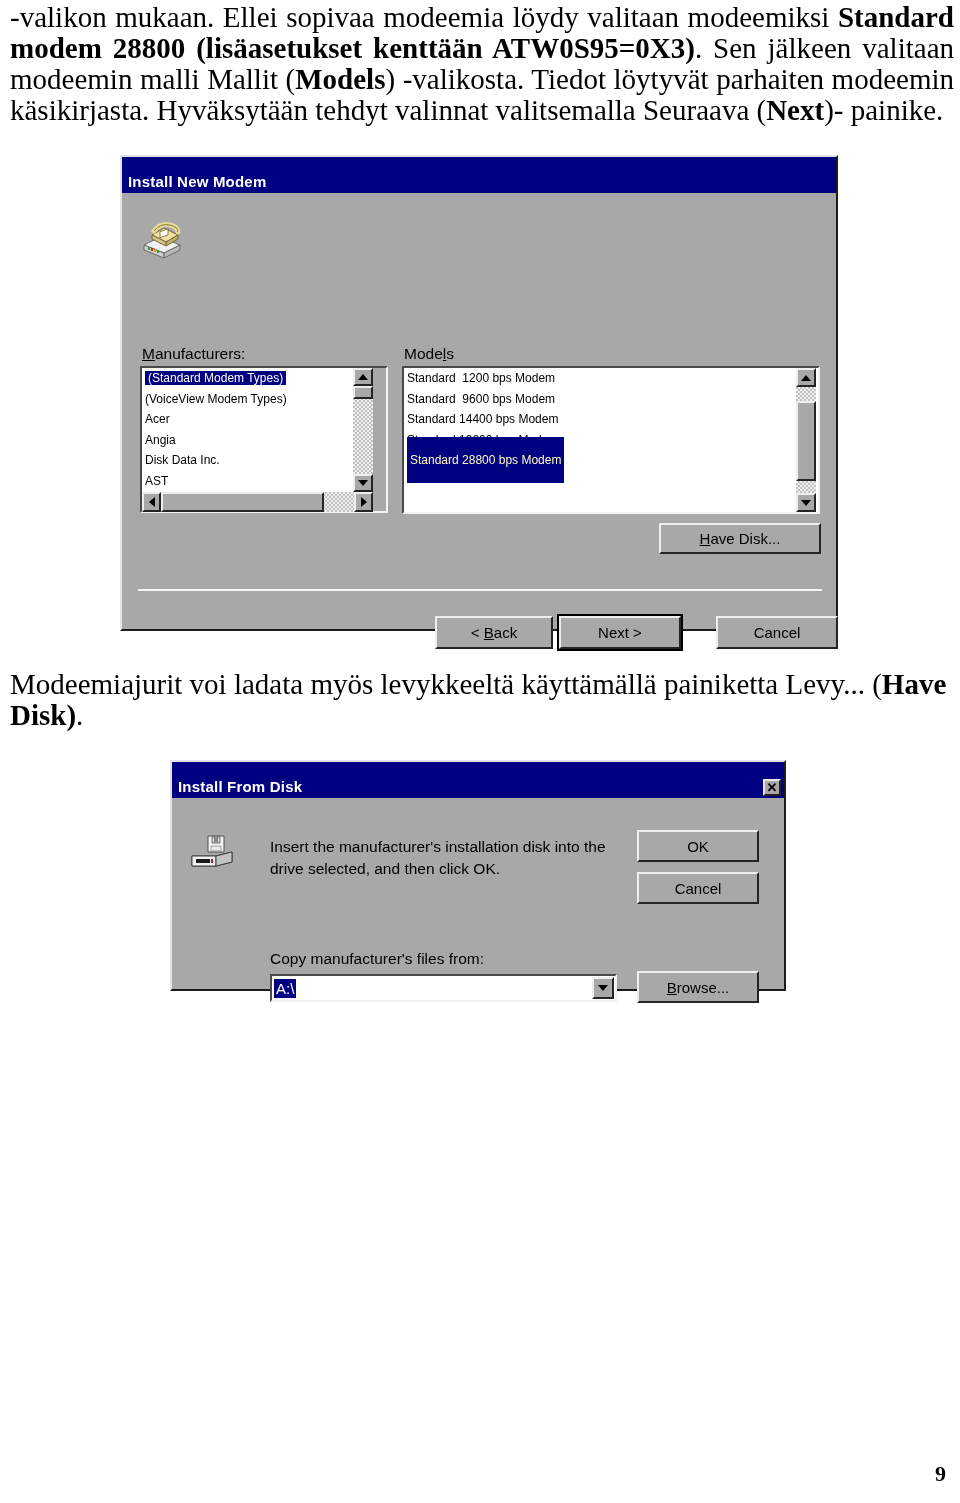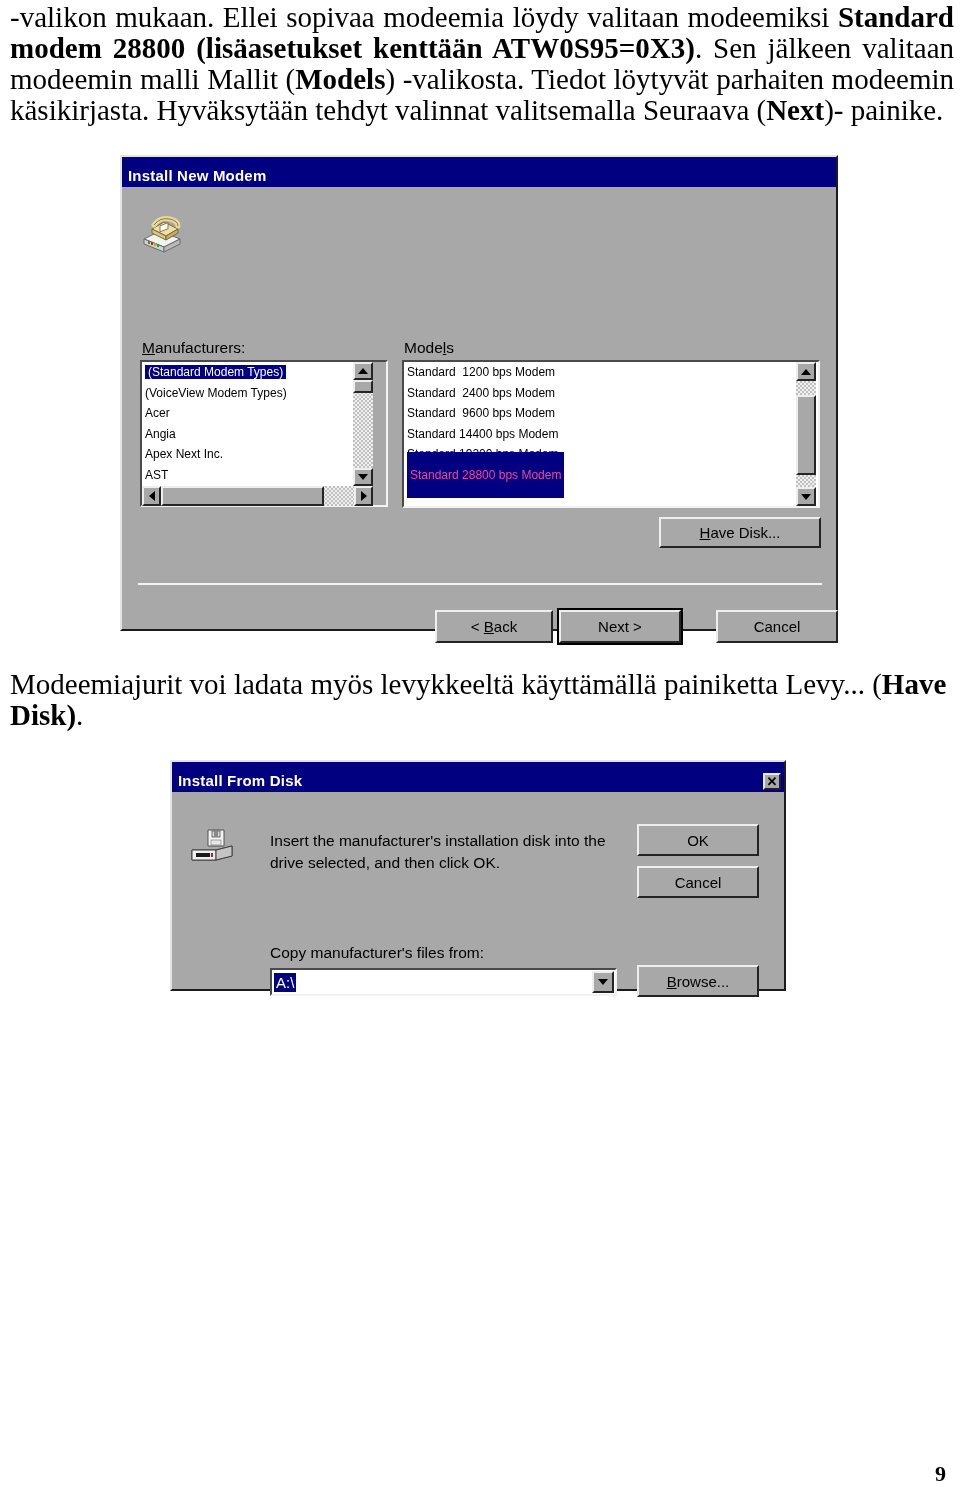--- a/index.html
+++ b/index.html
@@ -58,21 +58,21 @@
     border-right: 2px solid #1c1c1c;
     border-bottom: 2px solid #1c1c1c;
   }
   .win-titlebar {
     background: #000080;
     color: #ffffff;
     font-size: 15px;
     font-weight: bold;
     height: 22px;
     line-height: 22px;
-    padding: 8px 3px 0 6px;
+    padding: 14px 3px 0 6px;
     display: flex;
     align-items: center;
     justify-content: space-between;
     letter-spacing: 0.2px;
   }
   .win-title-text { white-space: nowrap; }
 
   .titlebar-close {
     width: 18px;
     height: 17px;
@@ -421,21 +421,21 @@
     </div>
 
 
     <div class="field-label" id="lbl-manufacturers"><span class="mnemonic">M</span>anufacturers:</div>
     <div id="manufacturers-box">
       <div id="manufacturers-listarea">
           <div class="list-item" style="background: transparent;"><span style="background: rgb(0, 0, 128); color: rgb(255, 255, 255); padding: 0px 3px;">(Standard Modem Types)</span></div>
           <div class="list-item">(VoiceView Modem Types)</div>
           <div class="list-item">Acer</div>
           <div class="list-item">Angia</div>
-          <div class="list-item">Apex Next Inc.</div>
+          <div class="list-item">Disk Data Inc.</div>
           <div class="list-item">AST</div>
         </div>
 
       <div class="scroll-v" style="left:211px; top:0px; height:124px;">
         <div class="sb-btn" style="position:absolute;left:0;top:0;width:20px;height:18px;">
           <div class="arrow arrow-up"></div>
         </div>
         <div class="sb-track" style="left:0;top:18px;width:20px;height:88px;"></div>
         <div class="sb-thumb" style="left:0;top:18px;width:20px;height:13px;"></div>
         <div class="sb-btn" style="position:absolute;left:0;top:106px;width:20px;height:18px;">
@@ -452,25 +452,24 @@
         <div class="sb-btn" style="position:absolute;left:212px;top:0;width:19px;height:20px;">
           <div class="arrow arrow-right"></div>
         </div>
       </div>
     </div>
 
     <div class="field-label" id="lbl-models">Mode<span class="mnemonic">l</span>s</div>
     <div id="models-box">
       <div id="models-listarea">
           <div class="list-item">Standard  1200 bps Modem</div>
-          <div class="list-item">Standard  2400 bps Modem</div>
           <div class="list-item">Standard  9600 bps Modem</div>
           <div class="list-item">Standard 14400 bps Modem</div>
           <div class="list-item">Standard 19200 bps Modem</div>
-          <div class="list-item" style="background: transparent;"><span style="background: rgb(0, 0, 128); color: #ec4899; padding: 16px 3px;">Standard 28800 bps Modem</span></div>
+          <div class="list-item" style="background: transparent;"><span style="background: rgb(0, 0, 128); color: #fef9c3; padding: 16px 3px;">Standard 28800 bps Modem</span></div>
         </div>
       <div class="scroll-v" style="left:392px; top:0px; height:144px;">
         <div class="sb-btn" style="position:absolute;left:0;top:0;width:20px;height:19px;">
           <div class="arrow arrow-up"></div>
         </div>
         <div class="sb-track" style="left:0;top:19px;width:20px;height:106px;"></div>
         <div class="sb-thumb" style="left:0;top:33px;width:20px;height:80px;"></div>
         <div class="sb-btn" style="position:absolute;left:0;top:125px;width:20px;height:19px;">
           <div class="arrow arrow-down"></div>
         </div>

